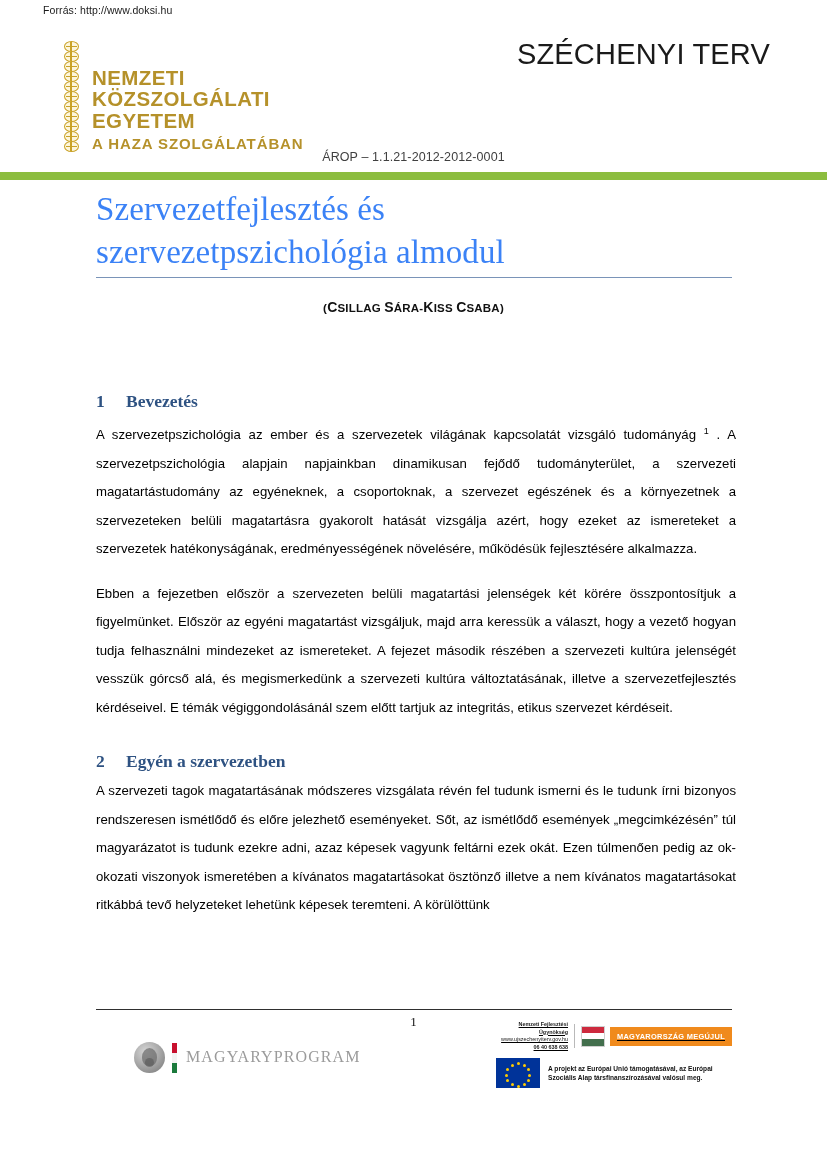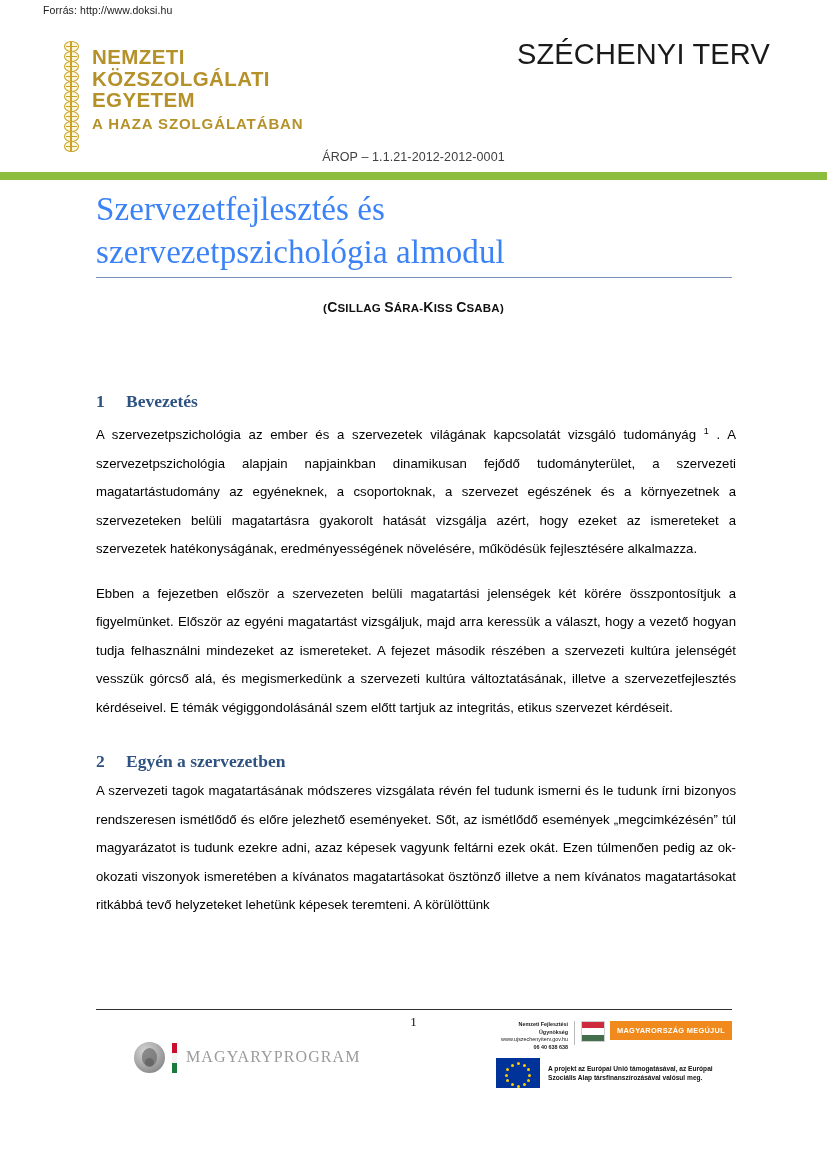--- a/index.html
+++ b/index.html
@@ -37,21 +37,21 @@
     top: 34px; left: 0; right: 0;
     height: 140px;
   }
 
   
   .nke-logo {
     position: absolute;
     left: 62px;
     top: 6px;
     display: flex;
-    align-items: flex-start;
+    align-items: flex-end;
   }
   .nke-ornament {
     display: flex;
     flex-direction: column;
     align-items: center;
     margin-right: 10px;
     padding-top: 2px;
   }
   .rosette {
     width: 20px;
@@ -341,21 +341,22 @@
   
   .eu-block {
     position: absolute;
     left: 496px;
     top: 1021px;
     width: 236px;
     font-family: "Liberation Sans", sans-serif;
   }
   .eu-top {
     display: flex;
-    align-items: flex-start;
+    align-items: center;
+    text-decoration: underline;
   }
   .nfu-text {
     font-size: 5.4px;
     line-height: 7.6px;
     color: #1a1a1a;
     text-align: right;
     width: 108px;
     font-weight: bold;
   }
   .nfu-text .line-2 { font-weight: normal; }

